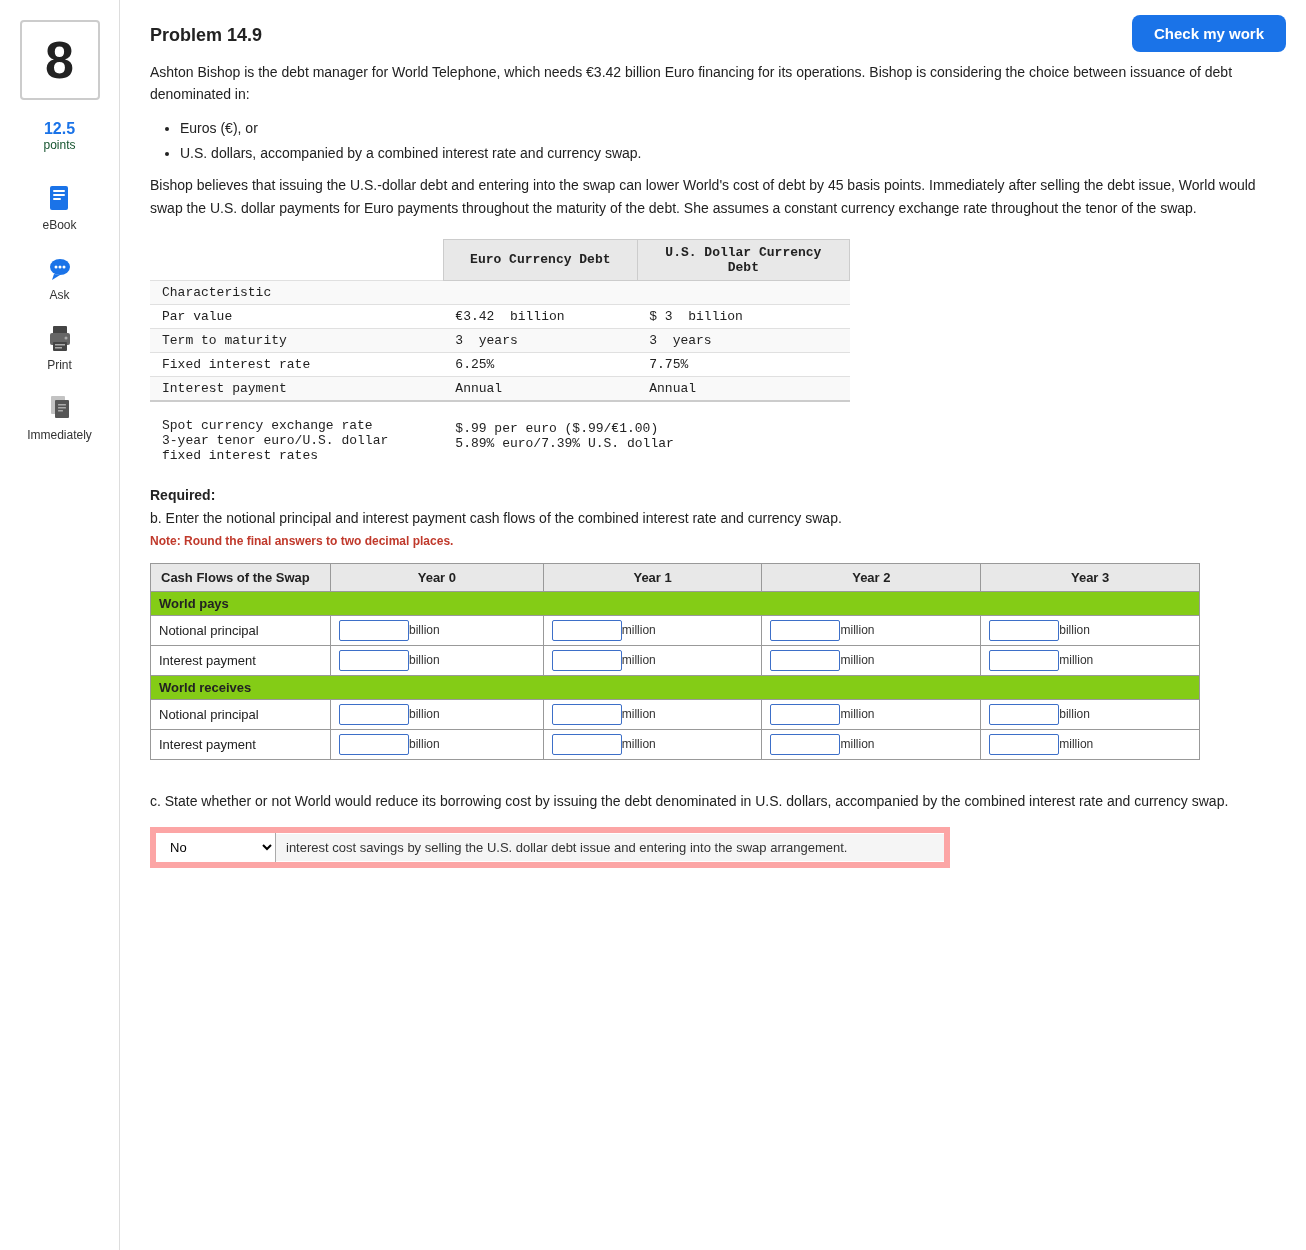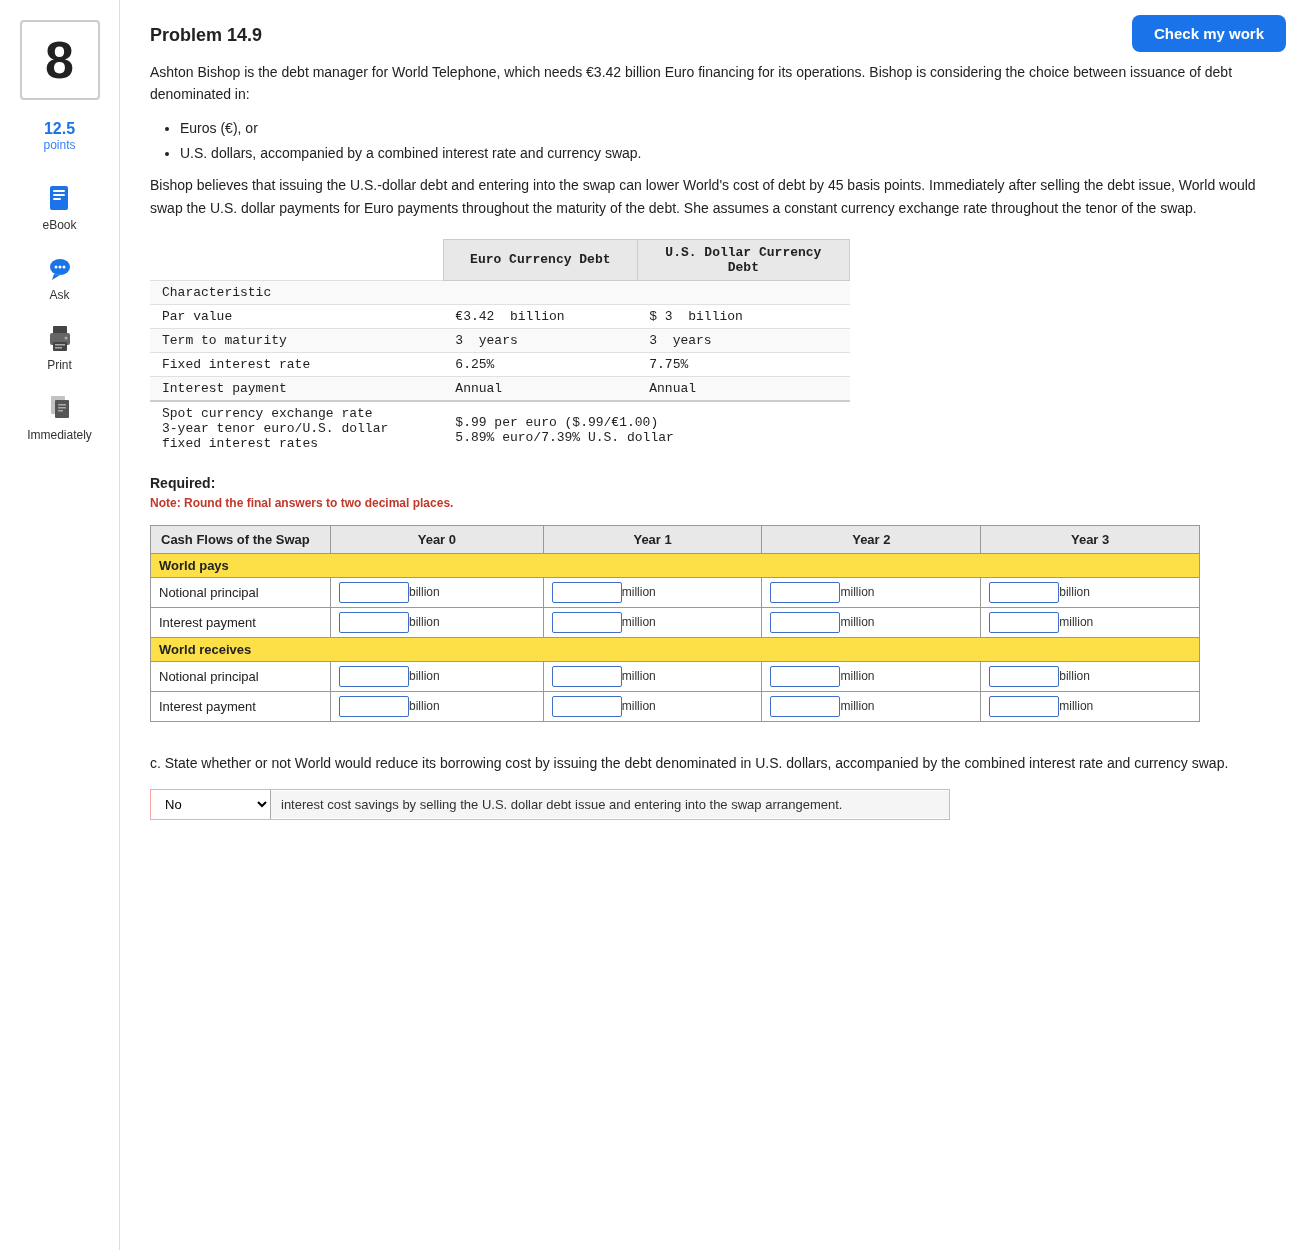--- a/index.html
+++ b/index.html
@@ -35,21 +35,21 @@
       text-align: center;
       margin-bottom: 30px;
     }
     .points-value {
       color: #1a73e8;
       font-size: 16px;
       font-weight: bold;
     }
     .points-label {
       font-size: 12px;
-      color: #3b82f6;
+      color: #14532d;
     }
     .sidebar-item {
       display: flex;
       flex-direction: column;
       align-items: center;
       gap: 4px;
       margin-bottom: 20px;
       cursor: pointer;
       color: #333;
       font-size: 12px;
@@ -166,21 +166,21 @@
       text-align: center;
       font-weight: bold;
     }
     .cf-table td {
       border: 1px solid #999;
       padding: 4px 8px;
       background: #fff;
     }
     .cf-table tr.section-header td {
       font-weight: bold;
-      background: #fde047;
+      background: #84cc16;
     }
     .input-cell {
       display: flex;
       align-items: center;
       gap: 0;
     }
     .cf-input {
       border: 1.5px solid #3d6fc8;
       border-radius: 2px;
       padding: 2px 4px;
@@ -197,21 +197,21 @@
     
     .part-c-text {
       font-size: 14px;
       line-height: 1.6;
       margin: 30px 0 15px 0;
     }
     .part-c-answer-row {
       display: flex;
       align-items: center;
       gap: 0;
-      border: 1px solid #fca5a5;
+      border: 6px solid #fca5a5;
       max-width: 800px;
     }
     .part-c-select {
       border: none;
       border-right: 1px solid #aaa;
       padding: 6px 10px;
       font-size: 13px;
       outline: none;
       min-width: 120px;
       background: #fff;
@@ -339,31 +339,32 @@
           <td>Fixed interest rate</td>
           <td>6.25%</td>
           <td>7.75%</td>
         </tr>
         <tr>
           <td>Interest payment</td>
           <td>Annual</td>
           <td>Annual</td>
         </tr>
         <tr style="border-top: 2px solid #ccc;">
-          <td style="white-space:pre-line; padding-top:4px;">Spot currency exchange rate
+          <td style="white-space:pre-line; padding-top:16px;">Spot currency exchange rate
 3-year tenor euro/U.S. dollar
 fixed interest rates</td>
           <td colspan="2" style="white-space:pre-line; padding-top:8px;">$.99 per euro ($.99/€1.00)
 5.89% euro/7.39% U.S. dollar</td>
         </tr>
       </tbody>
     </table>
 
     <div>
       <p class="required-label">Required:</p>
+      <p class="part-label">b. Enter the notional principal and interest payment cash flows of the combined interest rate and currency swap.</p>
       <p class="note-text">Note: Round the final answers to two decimal places.</p>
     </div>
 
     <table class="cf-table">
       <thead>
         <tr>
           <th style="text-align:left; width:180px;">Cash Flows of the Swap</th>
           <th>Year 0</th>
           <th>Year 1</th>
           <th>Year 2</th>

